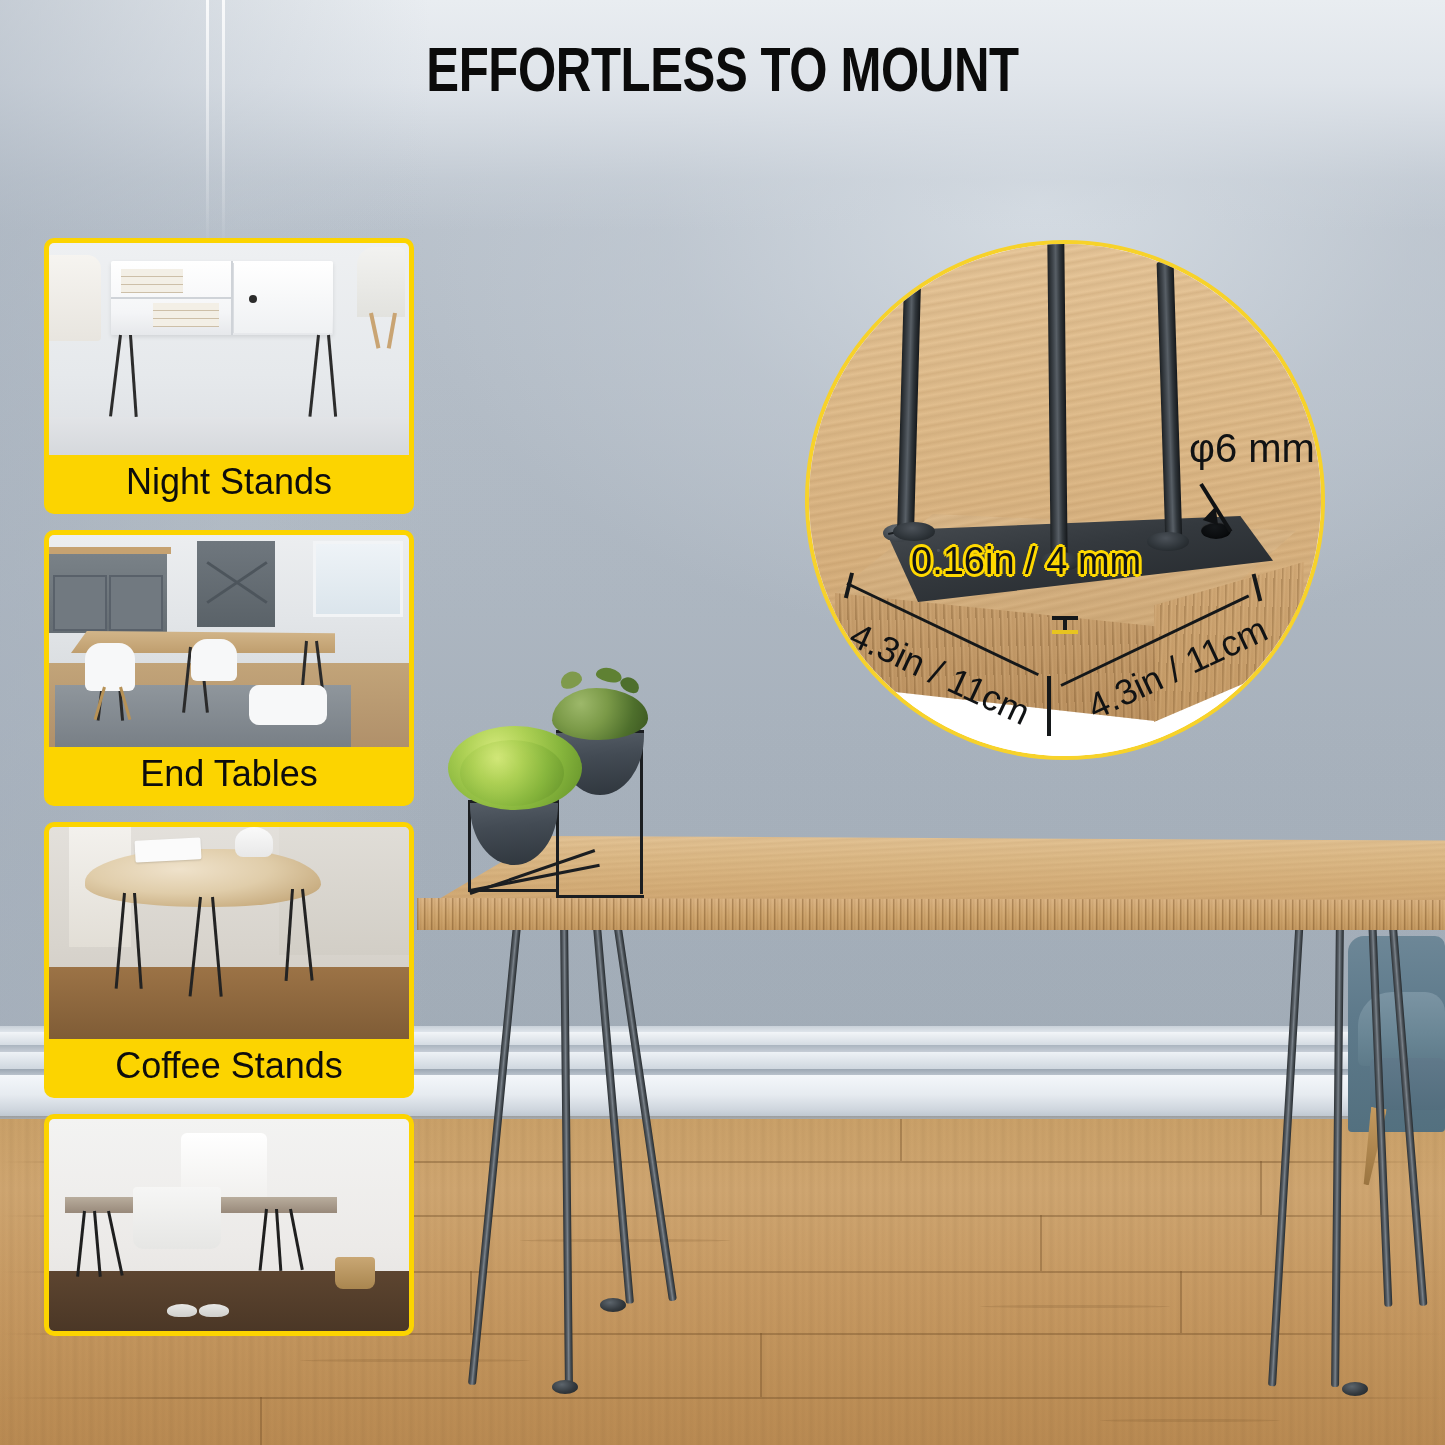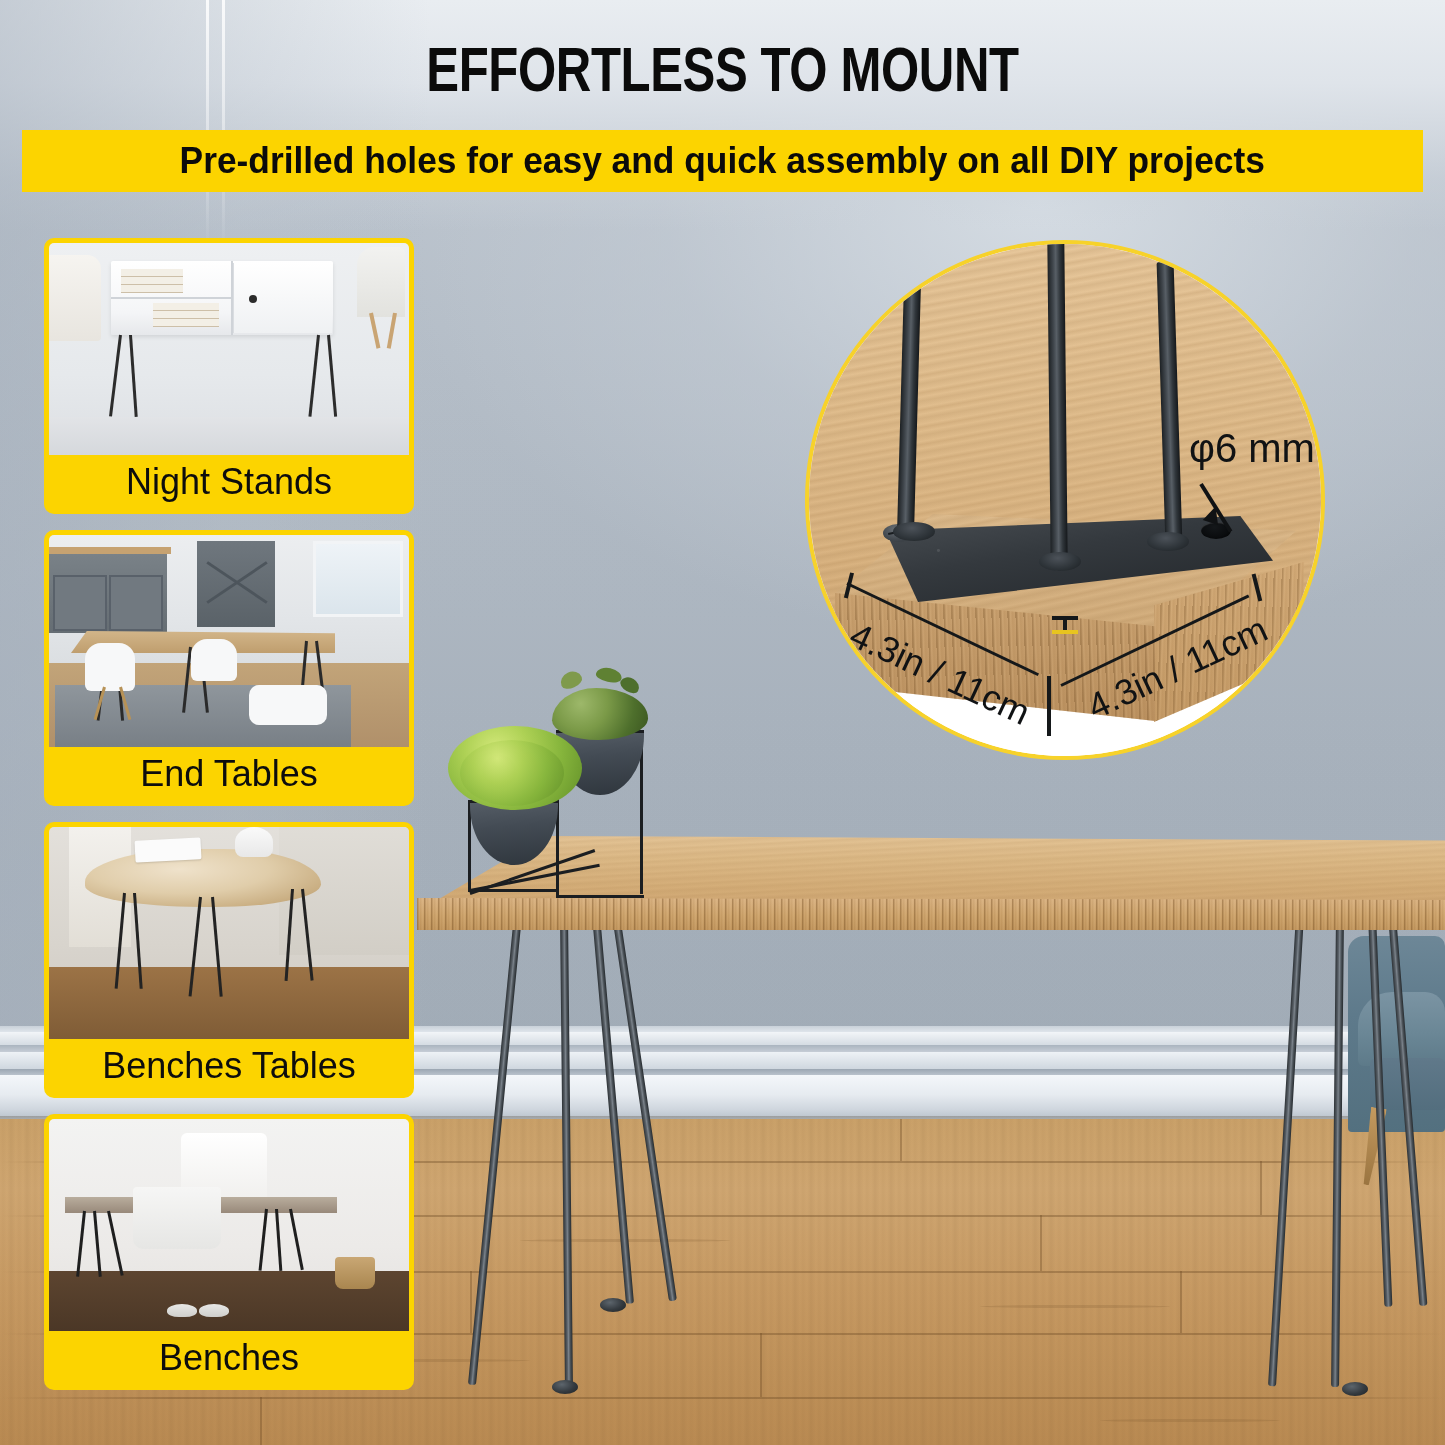--- a/index.html
+++ b/index.html
@@ -616,39 +616,37 @@
     <div class="rod" style="left:240px; top:-10px; width:17px; height:336px; transform: rotate(-0.6deg);"></div>
     <div class="rod-weld" style="left:230px; top:308px;"></div>
     <div class="rod" style="left:352px; top:18px; width:17px; height:282px; transform: rotate(-1.8deg);"></div>
     <div class="rod-weld" style="left:338px; top:288px;"></div>
 
     <div class="dim-text dim-hl" style="left:378px; top:186px; font-size:0px;"></div>
     <div class="dim-text" style="left:380px; top:182px; font-size:40px;">φ6 mm</div>
     <div class="arrow-shaft" style="left:392px; top:238px; width:56px; height:4px; transform: rotate(58deg);"></div>
     <div class="arrow-head" style="left:396px; top:262px; transform: rotate(198deg);"></div>
 
+    <div class="dim-text dim-hl" style="left:102px; top:296px; font-size:38px;">0.16in / 4 mm</div>
     <div class="dim-tick" style="left:243px; top:372px; width:26px; height:4px;"></div>
     <div class="dim-tick" style="left:254px; top:372px; width:4px; height:16px;"></div>
     <div class="dim-tick" style="left:243px; top:386px; width:26px; height:4px; background:#e8c41f;"></div>
 
     <div class="dim-line" style="left:38px; top:328px; width:4px; height:26px; transform: rotate(14deg);"></div>
     <div class="dim-line" style="left:38px; top:338px; width:212px; height:3px; transform: rotate(25.5deg);"></div>
     <div class="dim-line" style="left:238px; top:432px; width:4px; height:60px;"></div>
     <div class="dim-text" style="left:52px; top:370px; font-size:36px; transform: rotate(25deg); transform-origin:left top;">4.3in / 11cm</div>
 
     <div class="dim-line" style="left:252px; top:440px; width:208px; height:3px; transform: rotate(-25.5deg);"></div>
     <div class="dim-line" style="left:446px; top:330px; width:4px; height:28px; transform: rotate(-14deg);"></div>
     <div class="dim-text" style="left:272px; top:446px; font-size:36px; transform: rotate(-25deg); transform-origin:left top;">4.3in / 11cm</div>
   </div>
 
 
   <div class="title">EFFORTLESS TO MOUNT</div>
-  <div class="subbanner">
-    <span>Pre-drilled holes for easy and quick assembly on all DIY projects</span>
-  </div>
 
   <div class="card" style="top:530px;">
     <div class="card-photo p2" style="height:212px;">
       <div class="p2-floor"></div>
       <div class="p2-cab"></div>
       <div class="p2-cabtop"></div>
       <div class="p2-door"></div>
       <div class="p2-door" style="left:60px;"></div>
       <div class="p2-barndoor"></div>
       <div class="p2-barnx" style="left:152px; top:46px; width:72px; height:3px; transform:rotate(34deg);"></div>
@@ -710,38 +708,35 @@
       <div class="p3-book"></div>
       <div class="p3-lamp"></div>
       <div class="p3-leg" style="left:74px; top:66px; height:96px; transform:rotate(5deg);"></div>
       <div class="p3-leg" style="left:84px; top:66px; height:96px; transform:rotate(-4deg);"></div>
       <div class="p3-leg" style="left:150px; top:70px; height:100px; transform:rotate(6deg);"></div>
       <div class="p3-leg" style="left:162px; top:70px; height:100px; transform:rotate(-5deg);"></div>
       <div class="p3-leg" style="left:242px; top:62px; height:92px; transform:rotate(4deg);"></div>
       <div class="p3-leg" style="left:252px; top:62px; height:92px; transform:rotate(-6deg);"></div>
     </div>
     <div class="card-label">
-      <span>Benches Tables</span>
+      <span>Coffee Stands</span>
     </div>
   </div>
 
   <div class="card" style="top:1114px;">
     <div class="card-photo p4" style="height:212px;">
       <div class="p4-floor"></div>
       <div class="p4-pillow"></div>
       <div class="p4-bench"></div>
       <div class="p4-throw"></div>
       <div class="p4-basket"></div>
       <div class="p4-slipper" style="left:118px;"></div>
       <div class="p4-slipper" style="left:150px;"></div>
       <div class="p4-leg" style="left:34px; top:92px; height:66px; transform:rotate(6deg);"></div>
       <div class="p4-leg" style="left:44px; top:92px; height:66px; transform:rotate(-5deg);"></div>
       <div class="p4-leg" style="left:58px; top:92px; height:66px; transform:rotate(-12deg);"></div>
       <div class="p4-leg" style="left:216px; top:90px; height:62px; transform:rotate(6deg);"></div>
       <div class="p4-leg" style="left:226px; top:90px; height:62px; transform:rotate(-4deg);"></div>
       <div class="p4-leg" style="left:240px; top:90px; height:62px; transform:rotate(-11deg);"></div>
     </div>
-    <div class="card-label">
-      <span>Benches</span>
-    </div>
   </div>
 
 </div>
 
 </body></html>

